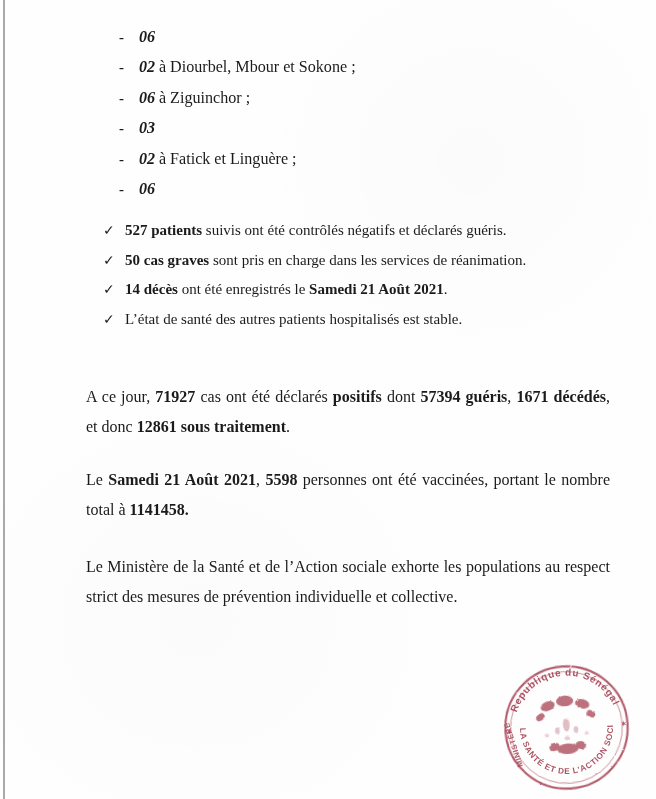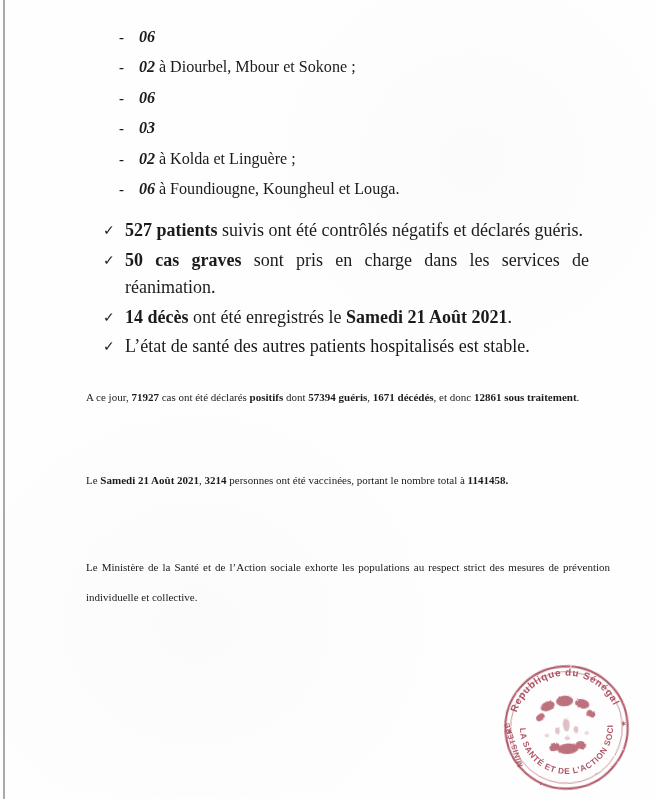--- a/index.html
+++ b/index.html
@@ -86,34 +86,34 @@
     margin-bottom: 2px;
   }
   .check-mark {
     flex: 0 0 22px;
     font-size: 14px;
     line-height: 27.5px;
     color: #1b1b1b;
   }
   .check-body {
     flex: 1 1 auto;
-    font-size: 18px;
+    font-size: 15px;
     line-height: 27.5px;
     text-align: justify;
     text-justify: inter-word;
   }
   .check-body.nojust { text-align: left; }
   .check-body b { font-weight: 700; }
 
   
   .para {
     position: absolute;
     left: 86px;
     width: 524px;
-    font-size: 11px;
+    font-size: 16px;
     line-height: 30px;
     text-align: justify;
     text-justify: inter-word;
   }
   .para b { font-weight: 700; }
   .para-totals   { top: 382px; }
   .para-vaccine  { top: 465px; }
   .para-ministry { top: 552px; text-align: justify; }
 
   
@@ -148,40 +148,40 @@
         <span class="dash-mark">-</span>
         <span class="dash-num">02</span>
         <span>&nbsp;</span>
         <span class="dash-text">à Diourbel, Mbour et Sokone ;</span>
       </div>
 
       <div class="dash-row">
         <span class="dash-mark">-</span>
         <span class="dash-num">06</span>
         <span>&nbsp;</span>
+        <span class="dash-text">à Ziguinchor ;</span>
       </div>
 
       <div class="dash-row">
         <span class="dash-mark">-</span>
         <span class="dash-num">03</span>
         <span>&nbsp;</span>
       </div>
 
       <div class="dash-row">
         <span class="dash-mark">-</span>
         <span class="dash-num">02</span>
         <span>&nbsp;</span>
-        <span class="dash-text">à Kolda et Linguère ;</span>
+        <span class="dash-text">à Fatick et Linguère ;</span>
       </div>
 
       <div class="dash-row">
         <span class="dash-mark">-</span>
         <span class="dash-num">06</span>
         <span>&nbsp;</span>
-        <span class="dash-text">à Foundiougne, Koungheul et Louga.</span>
       </div>
 
     </div>
 
     <div class="check-list">
 
       <div class="check-row">
         <span class="check-mark">✓</span>
         <div class="check-body nojust"><b>527 patients</b><span> suivis ont été contrôlés négatifs et déclarés guéris.</span></div>
       </div>
@@ -198,21 +198,21 @@
 
       <div class="check-row">
         <span class="check-mark">✓</span>
         <div class="check-body nojust"><span>L’état de santé des autres patients hospitalisés est stable.</span></div>
       </div>
 
     </div>
 
     <div class="para para-totals"><span>A ce jour, </span><b>71927</b><span> cas ont été déclarés </span><b>positifs</b><span> dont </span><b>57394 guéris</b><span>, </span><b>1671 décédés</b><span>, et donc </span><b>12861 sous traitement</b><span>.</span></div>
 
-    <div class="para para-vaccine"><span>Le </span><b>Samedi 21 Août 2021</b><span>, </span><b>3214</b><span> personnes ont été vaccinées, portant le nombre total à </span><b>1141458.</b></div>
+    <div class="para para-vaccine"><span>Le </span><b>Samedi 21 Août 2021</b><span>, </span><b>5598</b><span> personnes ont été vaccinées, portant le nombre total à </span><b>1141458.</b></div>
 
     <div class="para para-ministry">Le Ministère de la Santé et de l’Action sociale exhorte les populations au respect strict des mesures de prévention individuelle et collective.</div>
 
     <div class="stamp">
       <svg viewBox="0 0 200 200" xmlns="http://www.w3.org/2000/svg" aria-hidden="true">
         <defs>
           <path id="arcTop" d="M 22,100 A 78,78 0 0 1 178,100" fill="none"></path>
           <path id="arcBottom" d="M 30,100 A 70,70 0 0 0 170,100" fill="none"></path>
           <filter id="rough">
             <feTurbulence type="fractalNoise" baseFrequency="0.75" numOctaves="3" seed="7" result="n"></feTurbulence>

